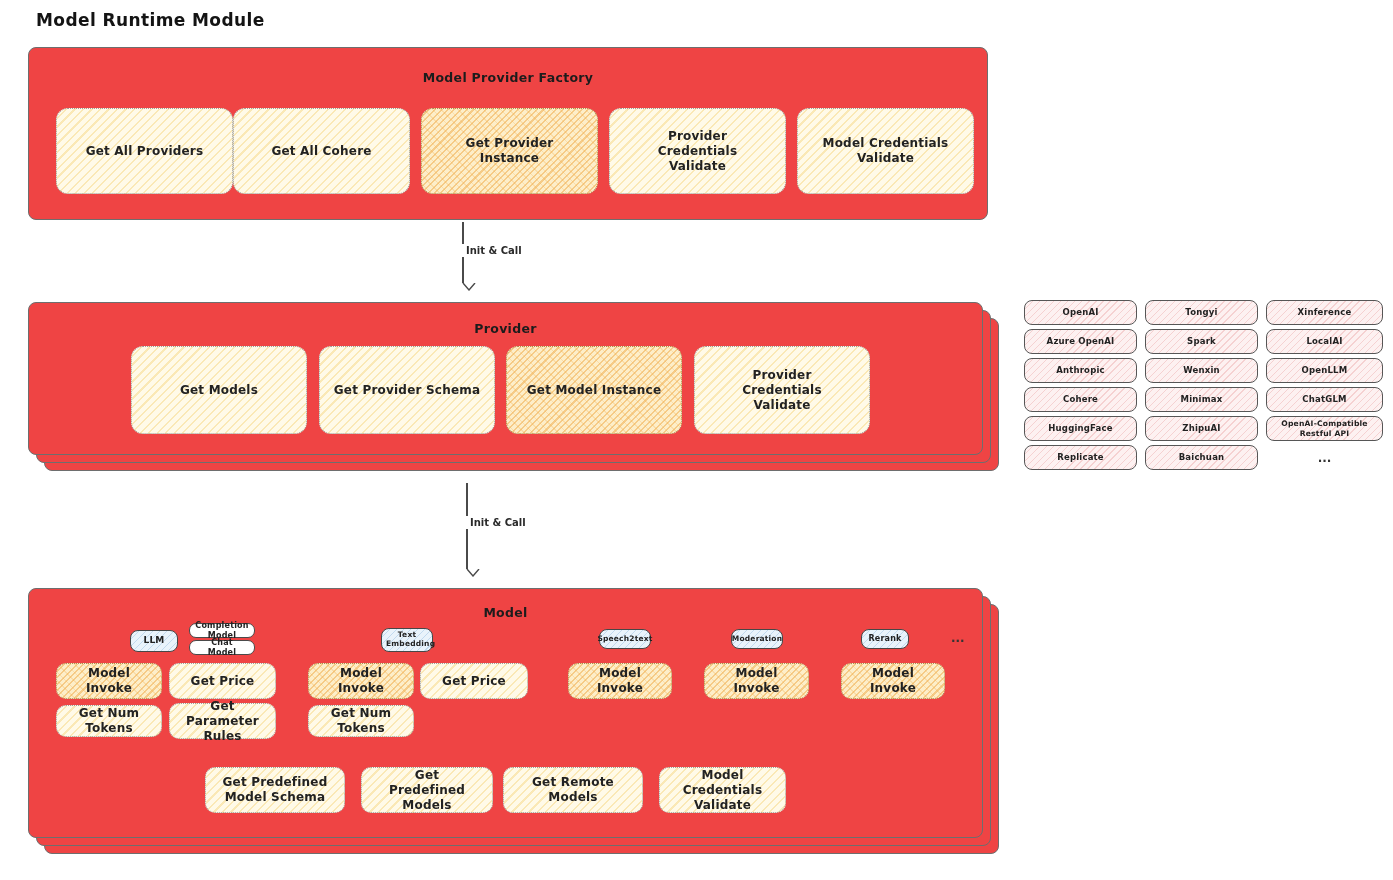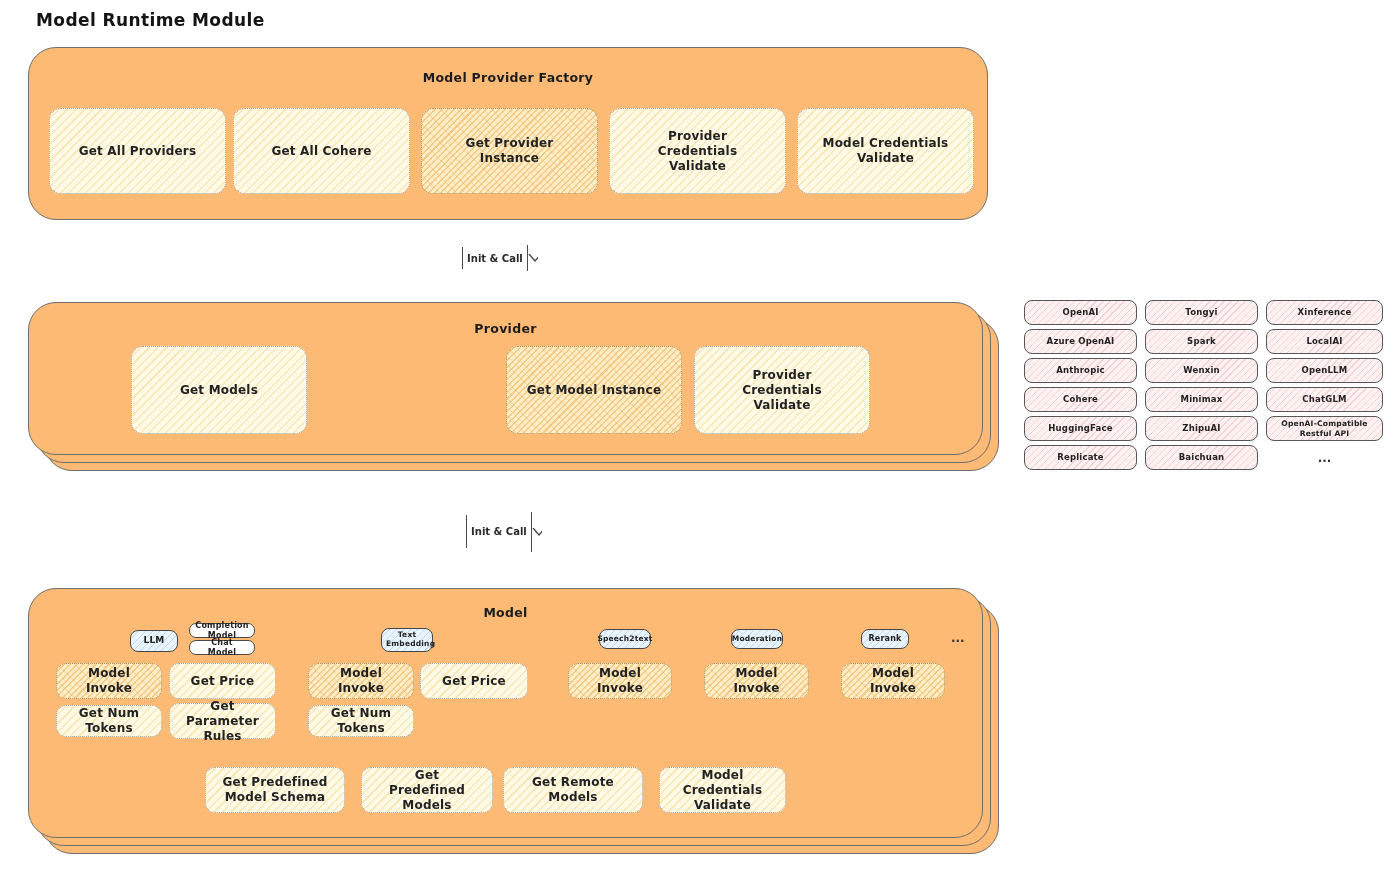--- a/index.html
+++ b/index.html
@@ -2,21 +2,21 @@
 <html><head>
 <meta charset="utf-8">
 <style>
   html,body{margin:0;padding:0;background:#ffffff;}
   body{font-family:"DejaVu Sans", sans-serif; color:#1f1f1f;}
   .canvas{position:relative;width:1393px;height:880px;background:#ffffff;overflow:hidden;}
 
   .page-title{position:absolute;left:36px;top:10px;font-size:17px;font-weight:700;letter-spacing:.4px;color:#141414;}
 
   
-  .panel,.layer{position:absolute;background:#fdba74;border:1.4px solid #6e6e6e;border-radius:28px;box-sizing:border-box;}
+  .panel,.layer{position:absolute;background:#ef4444;border:1.4px solid #6e6e6e;border-radius:8px;box-sizing:border-box;}
   .panel-title{position:absolute;left:0;right:0;text-align:center;font-size:12.5px;font-weight:600;letter-spacing:.3px;color:#1c1c1c;}
 
   
   .box{position:absolute;display:flex;align-items:center;justify-content:center;text-align:center;
        box-sizing:border-box;font-size:12px;font-weight:600;letter-spacing:.2px;color:#222;line-height:1.25;padding:2px 6px;}
   .fill-yellow{background-color:#fffaе8;background-color:#fffae8;
        background-image:repeating-linear-gradient(135deg, rgba(246,214,130,0.5) 0 1.5px, rgba(255,255,255,0) 1.5px 6px);
        border:1.6px dotted #9d9d9d;border-radius:12px;}
   .fill-orange{background-color:#fdeec9;
        background-image:repeating-linear-gradient(135deg, rgba(240,175,80,0.55) 0 1.5px, rgba(255,255,255,0) 1.5px 4.5px),
@@ -24,41 +24,41 @@
        border:1.6px dotted #a98d57;border-radius:12px;}
   .fill-pink{background-color:#fdf1f1;
        background-image:repeating-linear-gradient(135deg, rgba(231,150,150,0.35) 0 1px, rgba(255,255,255,0) 1px 5px);
        border:1.3px solid #565656;border-radius:8px;font-size:8.5px;font-weight:600;}
   .fill-blue{background-color:#e9f3fb;
        background-image:repeating-linear-gradient(135deg, rgba(120,170,215,0.35) 0 1px, rgba(255,255,255,0) 1px 5px);
        border:1.3px solid #474747;border-radius:8px;font-size:9px;font-weight:600;}
   .tag-white{background:#fff;border:1.2px solid #4a4a4a;border-radius:7px;font-size:8px;font-weight:600;}
 
   
-  .arrow{position:absolute;display:flex;flex-direction:row;align-items:center;}
+  .arrow{position:absolute;display:flex;flex-direction:column;align-items:flex-start;}
   .arrow .seg{width:1.5px;background:#4a4a4a;}
   .arrow-label{font-size:10px;font-weight:600;color:#2a2a2a;padding:1px 4px;white-space:nowrap;}
 
   .dots{position:absolute;font-size:12px;font-weight:700;color:#333;}
 
   
   .pgrid{position:absolute;left:1024px;top:300px;display:grid;grid-template-columns:113px 113px 117px;grid-auto-rows:25px;column-gap:8px;row-gap:4px;}
   .pgrid .box{position:static;}
   .pgrid .more-cell{display:flex;align-items:center;justify-content:center;font-size:12px;font-weight:700;color:#333;}
 </style>
 </head>
 <body>
 
 <div class="canvas">
 
   <div class="page-title">Model Runtime Module</div>
 
   <div class="panel" style="left:28px;top:47px;width:960px;height:173px;">
     <div class="panel-title" style="top:22px;">Model Provider Factory</div>
-    <div class="box fill-yellow" style="left:20px;top:60px;width:177px;height:86px;">
+    <div class="box fill-yellow" style="left:27px;top:60px;width:177px;height:86px;">
         <span>Get All Providers</span>
       </div>
     <div class="box fill-yellow" style="left:204px;top:60px;width:177px;height:86px;">
         <span>Get All Cohere</span>
       </div>
     <div class="box fill-orange" style="left:392px;top:60px;width:177px;height:86px;">
         <span style="max-width:110px;">Get Provider Instance</span>
       </div>
     <div class="box fill-yellow" style="left:580px;top:60px;width:177px;height:86px;">
         <span style="max-width:135px;">Provider Credentials Validate</span>
@@ -77,20 +77,23 @@
       </svg>
   </div>
 
   <div class="layer" style="left:44px;top:318px;width:955px;height:153px;"></div>
   <div class="layer" style="left:36px;top:310px;width:955px;height:153px;"></div>
   <div class="panel" style="left:28px;top:302px;width:955px;height:153px;">
     <div class="panel-title" style="top:18px;">Provider</div>
     <div class="box fill-yellow" style="left:102px;top:43px;width:176px;height:88px;">
         <span>Get Models</span>
       </div>
+    <div class="box fill-yellow" style="left:290px;top:43px;width:176px;height:88px;">
+        <span>Get Provider Schema</span>
+      </div>
     <div class="box fill-orange" style="left:477px;top:43px;width:176px;height:88px;">
         <span>Get Model Instance</span>
       </div>
     <div class="box fill-yellow" style="left:665px;top:43px;width:176px;height:88px;">
         <span style="max-width:140px;">Provider Credentials Validate</span>
       </div>
   </div>
 
   <div class="pgrid">
     <div class="box fill-pink">

